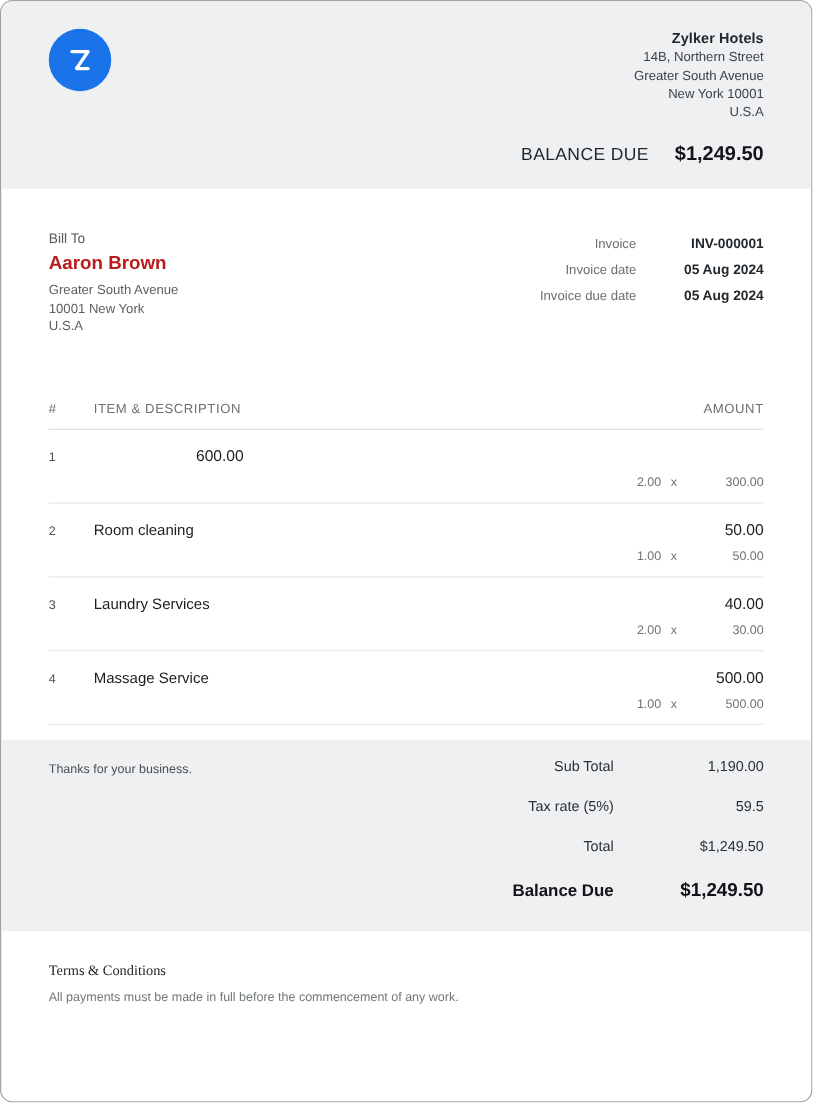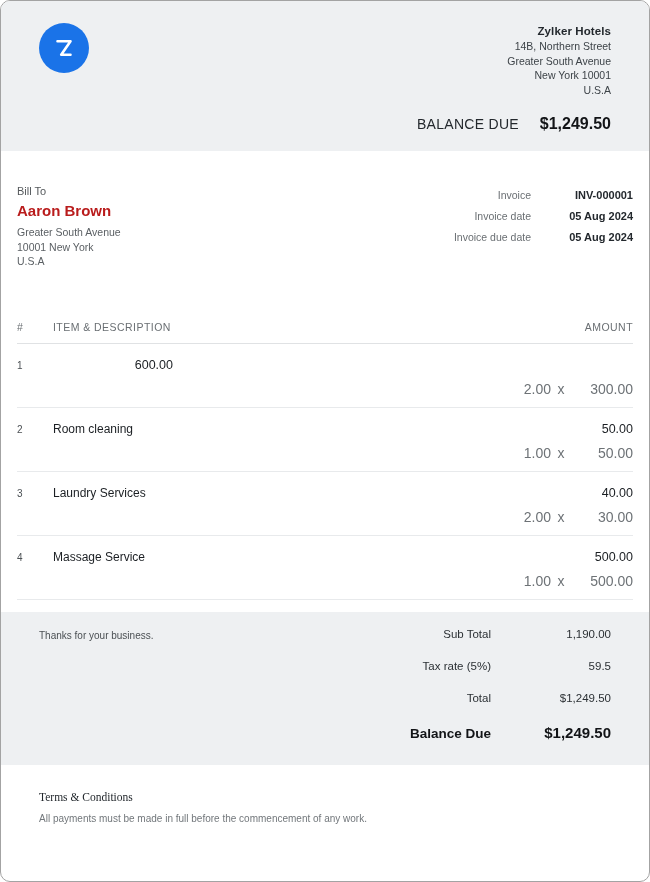--- a/index.html
+++ b/index.html
@@ -71,21 +71,21 @@
   }
   .balance-value {
     font-size: 16px;
     font-weight: bold;
     color: #121417;
     min-width: 78px;
     text-align: right;
   }
 
   
-  .body { padding: 0 16px; }
+  .body { padding: 0 38px; }
 
   .bill-block {
     display: flex;
     justify-content: space-between;
     padding-top: 34px;
   }
   .bill-to-label {
     font-size: 11px;
     color: #55595c;
     margin-bottom: 5px;
@@ -160,21 +160,21 @@
     width: 120px;
     text-align: right;
     font-size: 12.5px;
     color: #1b1f23;
   }
   .item-sub {
     display: flex;
     justify-content: flex-end;
     align-items: center;
     margin-top: 9px;
-    font-size: 14px;
+    font-size: 10px;
     color: #6d7276;
   }
   .item-qty { width: 52px; text-align: right; }
   .item-x { width: 20px; text-align: center; }
   .item-rate { width: 62px; text-align: right; }
 
   
   .totals-band {
     background: #eef0f2;
     margin-top: 12px;

